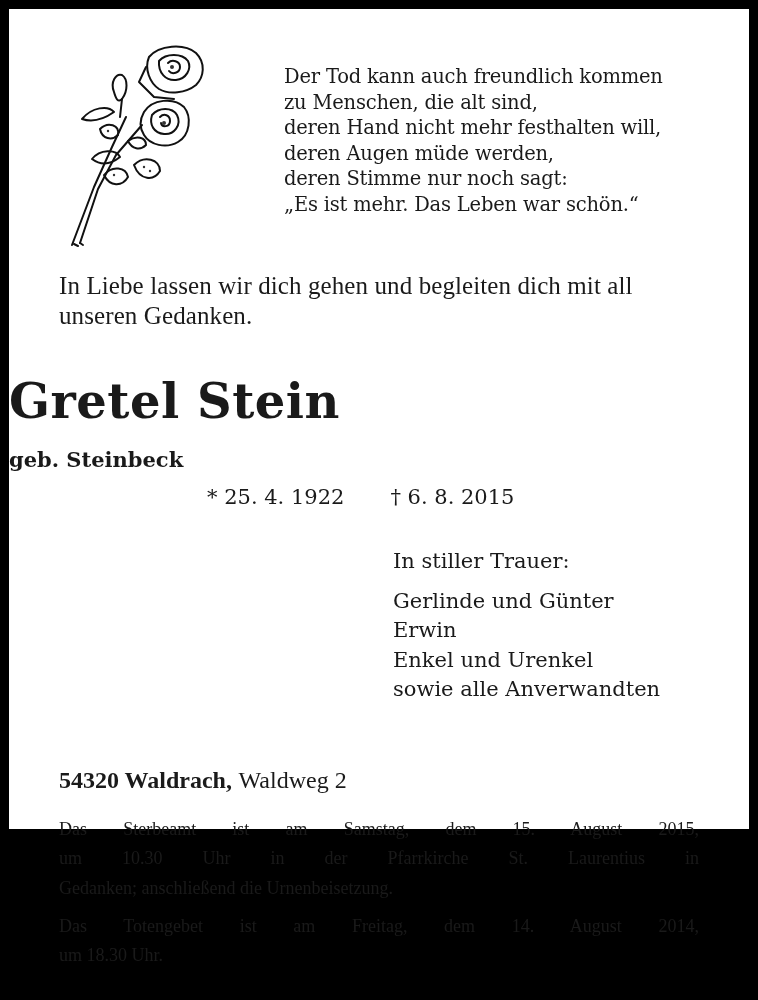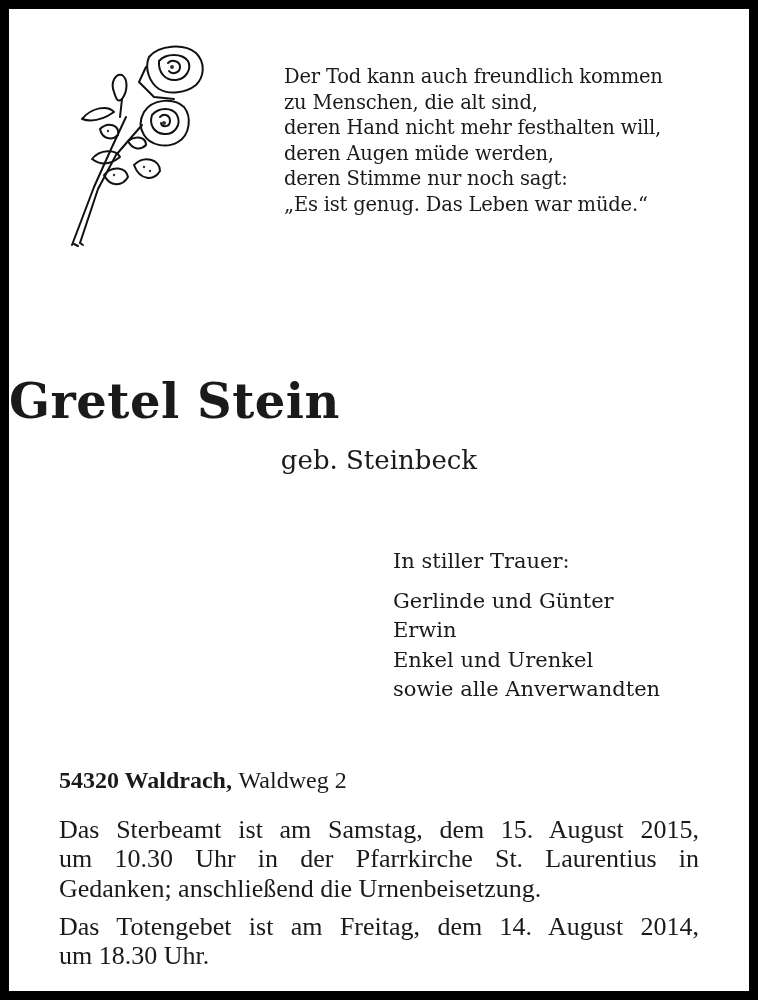--- a/index.html
+++ b/index.html
@@ -1,58 +1,58 @@
 <!DOCTYPE html>
 <html><head>
   <meta charset="utf-8">
   <style>
     html, body { margin: 0; padding: 0; background: #000; }
     body { width: 758px; height: 1000px; position: relative; overflow: hidden; }
     .frame {
-      position: absolute; left: 9px; top: 9px; width: 740px; height: 982px;
+      position: absolute; left: 9px; top: 9px; width: 740px; height: 820px;
       background: #ffffff; color: #1a1a1a;
       font-family: "DejaVu Serif", "Liberation Serif", serif;
     }
     .rose { position: absolute; left: 55px; top: 28px; width: 150px; height: 215px; }
     .poem {
       position: absolute; left: 275px; top: 55px; font-size: 19.5px; line-height: 25.6px;
       letter-spacing: -0.2px;
     }
     .poem div { white-space: nowrap; }
     .intro {
       position: absolute; left: 50px; top: 262px; width: 645px;
       font-family: "Liberation Serif", serif; font-size: 25px; line-height: 30px;
       letter-spacing: 0.1px;
     }
     .name {
       position: absolute; left: 0; width: 740px; top: 362px; text-align: left;
       font-family: "DejaVu Serif", serif; font-weight: bold; font-size: 48px; line-height: 60px;
       letter-spacing: 0.5px;
     }
     .maiden {
-      position: absolute; left: 0; width: 740px; top: 437px; text-align: center;
-      font-size: 26px; line-height: 28px;
+      position: absolute; left: 0; width: 740px; top: 437px; text-align: left;
+      font-size: 21px; line-height: 28px; font-weight: bold;
     }
     .dates {
       position: absolute; left: 198px; top: 474px; font-size: 21px; line-height: 28px; white-space: nowrap;
     }
     .dates .death { margin-left: 46px; }
     .mourn {
       position: absolute; left: 384px; top: 538px; font-size: 21px; line-height: 29.6px;
     }
     .mourn .head { margin-bottom: 10px; }
     .mourn div { white-space: nowrap; }
     .address {
       position: absolute; left: 50px; top: 757px; font-size: 21px; line-height: 28px; white-space: nowrap;
     }
     .address b { font-family: "Liberation Serif", serif; font-size: 24px; font-weight: bold; }
     .address span.street { font-family: "Liberation Serif", serif; font-size: 24px; }
     .para {
       position: absolute; left: 50px; width: 640px;
-      font-family: "Liberation Serif", serif; font-size: 26px; line-height: 29.3px;
+      font-family: "Liberation Serif", serif; font-size: 18px; line-height: 29.3px;
       text-align: justify; text-align-last: left;
     }
     .para1 { top: 806px; }
     .para2 { top: 903px; }
     .line-justify { text-align: justify; text-align-last: justify; }
   </style>
 </head>
 <body>
 
 <div class="frame">
@@ -92,26 +92,30 @@
         <circle cx="86" cy="134" r="1.2"></circle>
     </g>
   </svg>
 
   <div class="poem">
     <div>Der Tod kann auch freundlich kommen</div>
     <div>zu Menschen, die alt sind,</div>
     <div>deren Hand nicht mehr festhalten will,</div>
     <div>deren Augen müde werden,</div>
     <div>deren Stimme nur noch sagt:</div>
-    <div>„Es ist genug. Das Leben war müde.“</div>
+    <div>„Es ist mehr. Das Leben war schön.“</div>
   </div>
 
+  <div class="intro">In Liebe lassen wir dich gehen und begleiten dich mit all unseren Gedanken.</div>
 
   <div class="name">Gretel Stein</div>
   <div class="maiden">geb. Steinbeck</div>
+  <div class="dates">
+    <span>* 25. 4. 1922</span><span class="death">† 6. 8. 2015</span>
+  </div>
 
   <div class="mourn">
     <div class="head">In stiller Trauer:</div>
     <div>Gerlinde und Günter</div>
     <div>Erwin</div>
     <div>Enkel und Urenkel</div>
     <div>sowie alle Anverwandten</div>
   </div>
 
   <div class="address">

